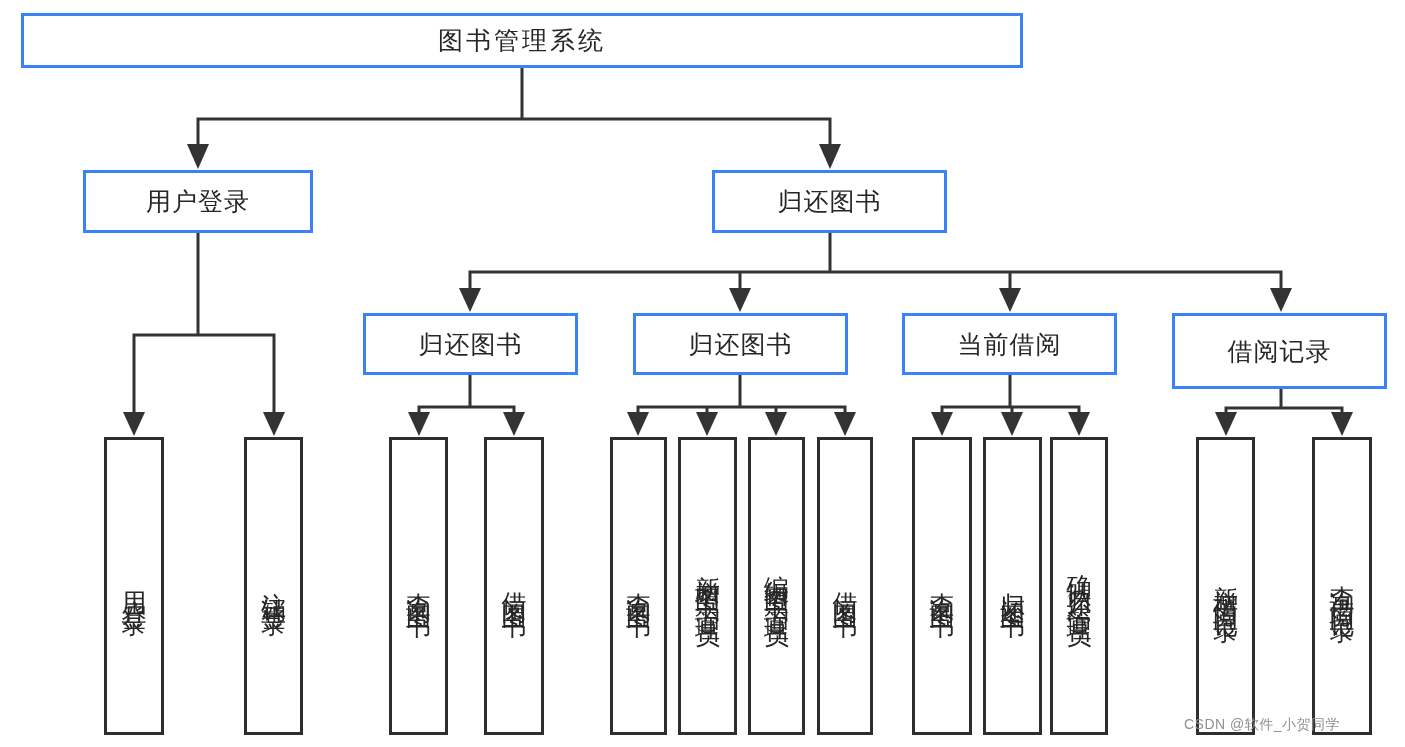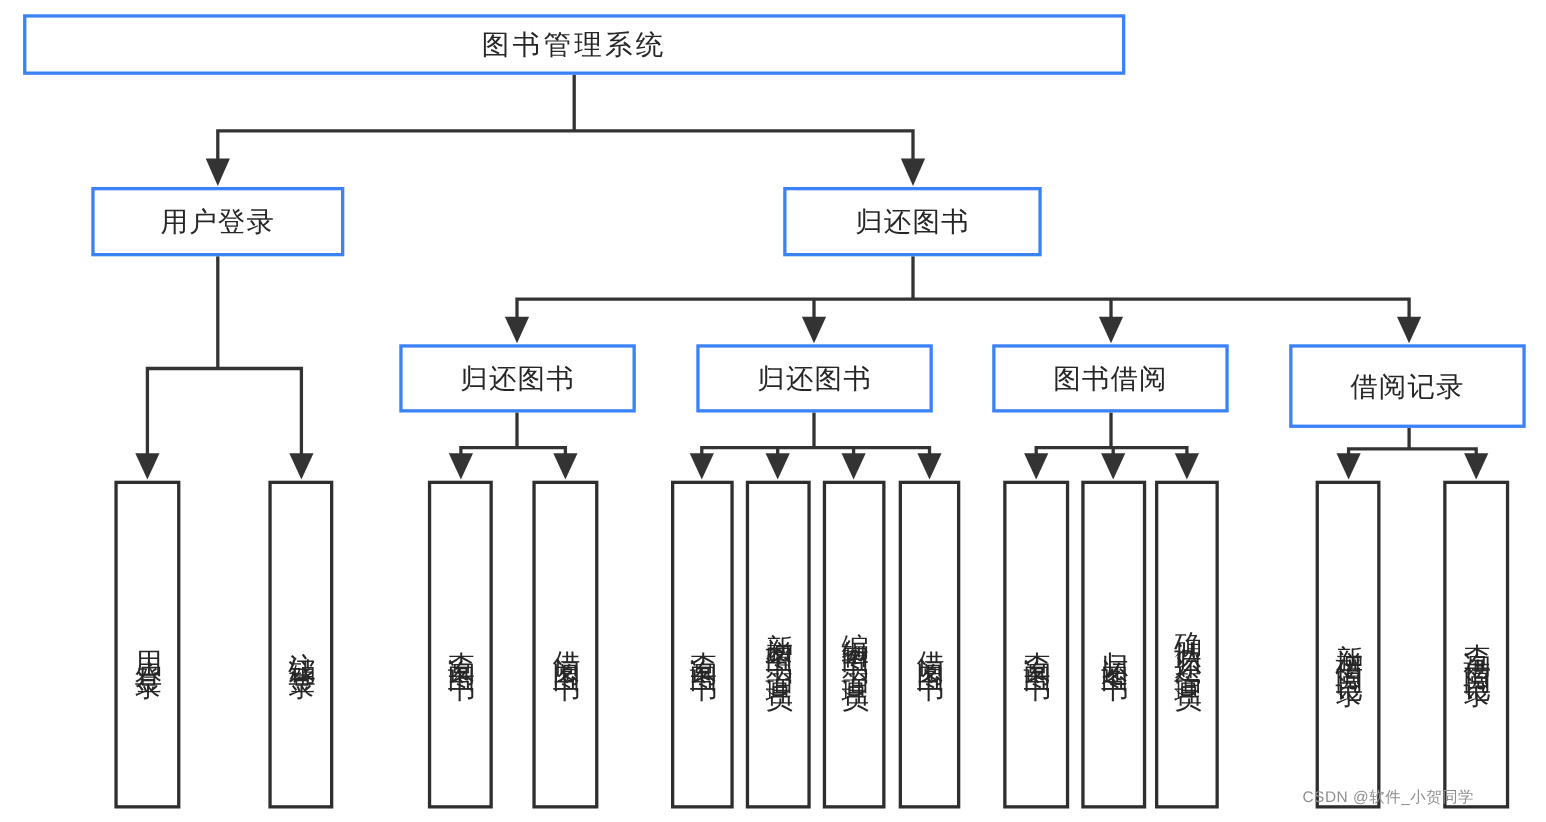--- a/index.html
+++ b/index.html
@@ -121,21 +121,21 @@
     </g>
   </svg>
 
   <div class="hbox title" style="left:21px; top:13px; width:1002px; height:55px;">图书管理系统</div>
 
   <div class="hbox" style="left:83px; top:170px; width:230px; height:63px;">用户登录</div>
   <div class="hbox" style="left:712px; top:170px; width:235px; height:63px;">归还图书</div>
 
   <div class="hbox" style="left:363px; top:313px; width:215px; height:62px;">归还图书</div>
   <div class="hbox" style="left:633px; top:313px; width:215px; height:62px;">归还图书</div>
-  <div class="hbox" style="left:902px; top:313px; width:215px; height:62px;">图书借阅</div>
+  <div class="hbox" style="left:902px; top:313px; width:215px; height:62px;">当前借阅</div>
   <div class="hbox" style="left:1172px; top:313px; width:215px; height:76px;">借阅记录</div>
 
   <div class="vbox" style="left:104px; width:60px;">
     <span class="vtext">用户登录</span>
   </div>
   <div class="vbox" style="left:244px; width:59px;">
     <span class="vtext">注销登录</span>
   </div>
 
   <div class="vbox" style="left:389px; width:59px;">

